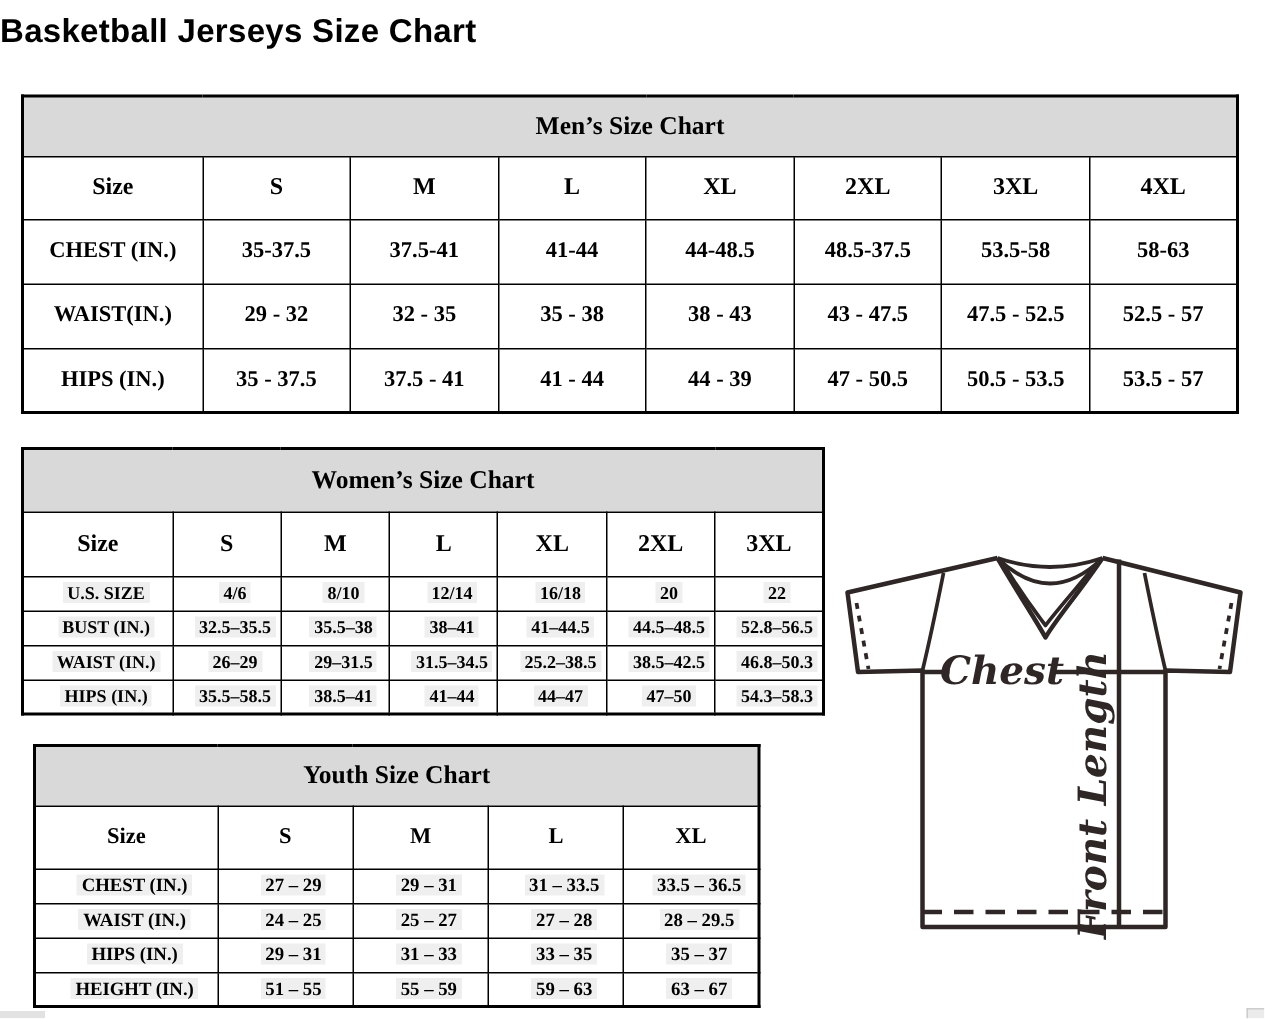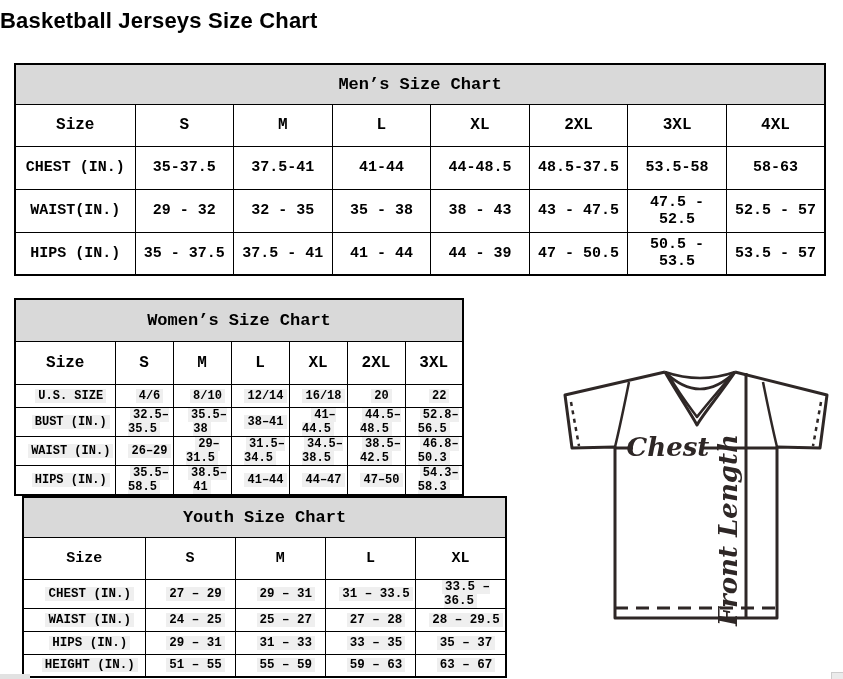--- a/index.html
+++ b/index.html
@@ -8,26 +8,26 @@
     position:relative; width:843px; height:679px; background:#ffffff;
     font-family:"Liberation Sans", sans-serif; color:#000; overflow:hidden;
   }
   .page-title {
     position:absolute; left:0; top:8px; width:808px; text-align:left;
     font-size:22px; font-weight:bold; letter-spacing:.2px;
     font-family:"Liberation Sans", sans-serif;
   }
   .table-wrap { position:absolute; }
   #mens-table-wrap   { left:14px; top:63px;  width:812px; }
-  #womens-table-wrap { left:14px; top:298px; width:450px; }
+  #womens-table-wrap { left:14px; top:298px; width:536px; }
   #youth-table-wrap  { left:14px; top:496px; width:493px;padding-left:8px; }
 
   table.size-table {
     border-collapse:collapse; table-layout:fixed; width:100%;
-    font-family:Liberation Mono, monospace; font-weight:bold; color:#000;
+    font-family:Liberation Serif, serif; font-weight:bold; color:#000;
     border:2px solid #000;
   }
   table.size-table th, table.size-table td {
     border:1px solid #000; text-align:center; vertical-align:middle; padding:0;
   }
   th.table-title { background:#d9d9d9; font-size:17px; height:40px; }
 
   .t-mens   col.c-first { width:120px; }
   .t-womens col.c-first { width:100px; }
   .t-youth  col.c-first { width:122px; }
@@ -159,21 +159,21 @@
             <td><span class="hl">38–41</span></td>
             <td><span class="hl">41–44.5</span></td>
             <td><span class="hl">44.5–48.5</span></td>
             <td><span class="hl">52.8–56.5</span></td>
           </tr>
           <tr>
             <td class="row-header"><span class="hl">WAIST (IN.)</span></td>
             <td><span class="hl">26–29</span></td>
             <td><span class="hl">29–31.5</span></td>
             <td><span class="hl">31.5–34.5</span></td>
-            <td><span class="hl">34.5–38.5</span></td>
+            <td><span class="hl">25.2–38.5</span></td>
             <td><span class="hl">38.5–42.5</span></td>
             <td><span class="hl">46.8–50.3</span></td>
           </tr>
           <tr>
             <td class="row-header"><span class="hl">HIPS (IN.)</span></td>
             <td><span class="hl">35.5–58.5</span></td>
             <td><span class="hl">38.5–41</span></td>
             <td><span class="hl">41–44</span></td>
             <td><span class="hl">44–47</span></td>
             <td><span class="hl">47–50</span></td>

